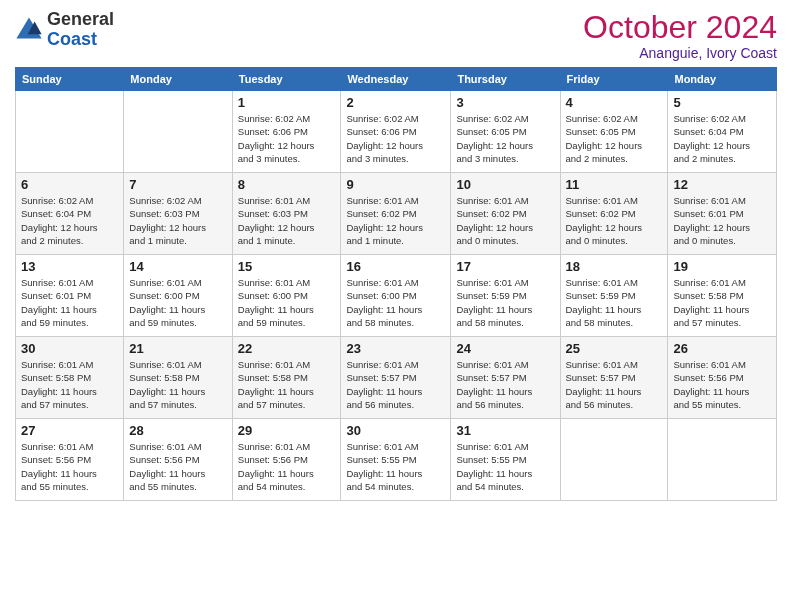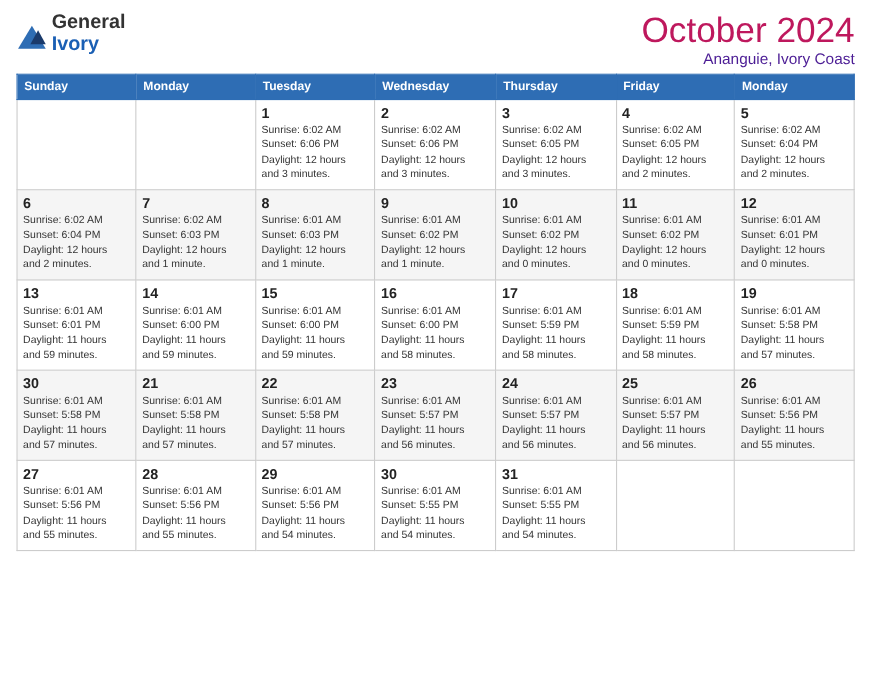--- a/index.html
+++ b/index.html
@@ -15,21 +15,21 @@
       padding: 10px 15px 5px 15px;
     }
     .header-row {
       display: flex;
       justify-content: space-between;
       align-items: flex-start;
       margin-bottom: 6px;
     }
     .logo {
       display: flex;
-      align-items: flex-end;
+      align-items: center;
       gap: 4px;
     }
     .logo-text {
       font-size: 18px;
       font-weight: bold;
       color: #333;
       line-height: 1.1;
     }
     .logo-blue { color: #1a5fb4; }
     .logo-icon {
@@ -97,21 +97,21 @@
   <div class="header-row">
     <div class="logo">
       <svg class="logo-icon" viewBox="0 0 40 40">
         <polygon points="20,2 38,32 2,32" fill="#2e6db4"></polygon>
         <polygon points="28,8 38,26 18,26" fill="#1a3a6b"></polygon>
       </svg>
       <div>
         <div class="logo-text">
           <span style="color:#333">General</span>
         </div>
-        <div class="logo-text logo-blue">Ivory</div>
+        <div class="logo-text logo-blue">Coast</div>
       </div>
     </div>
     <div class="title-block">
       <div class="month-title">October 2024</div>
       <div class="subtitle">Ananguie, Ivory Coast</div>
     </div>
   </div>
 
   <table>
     <thead>

